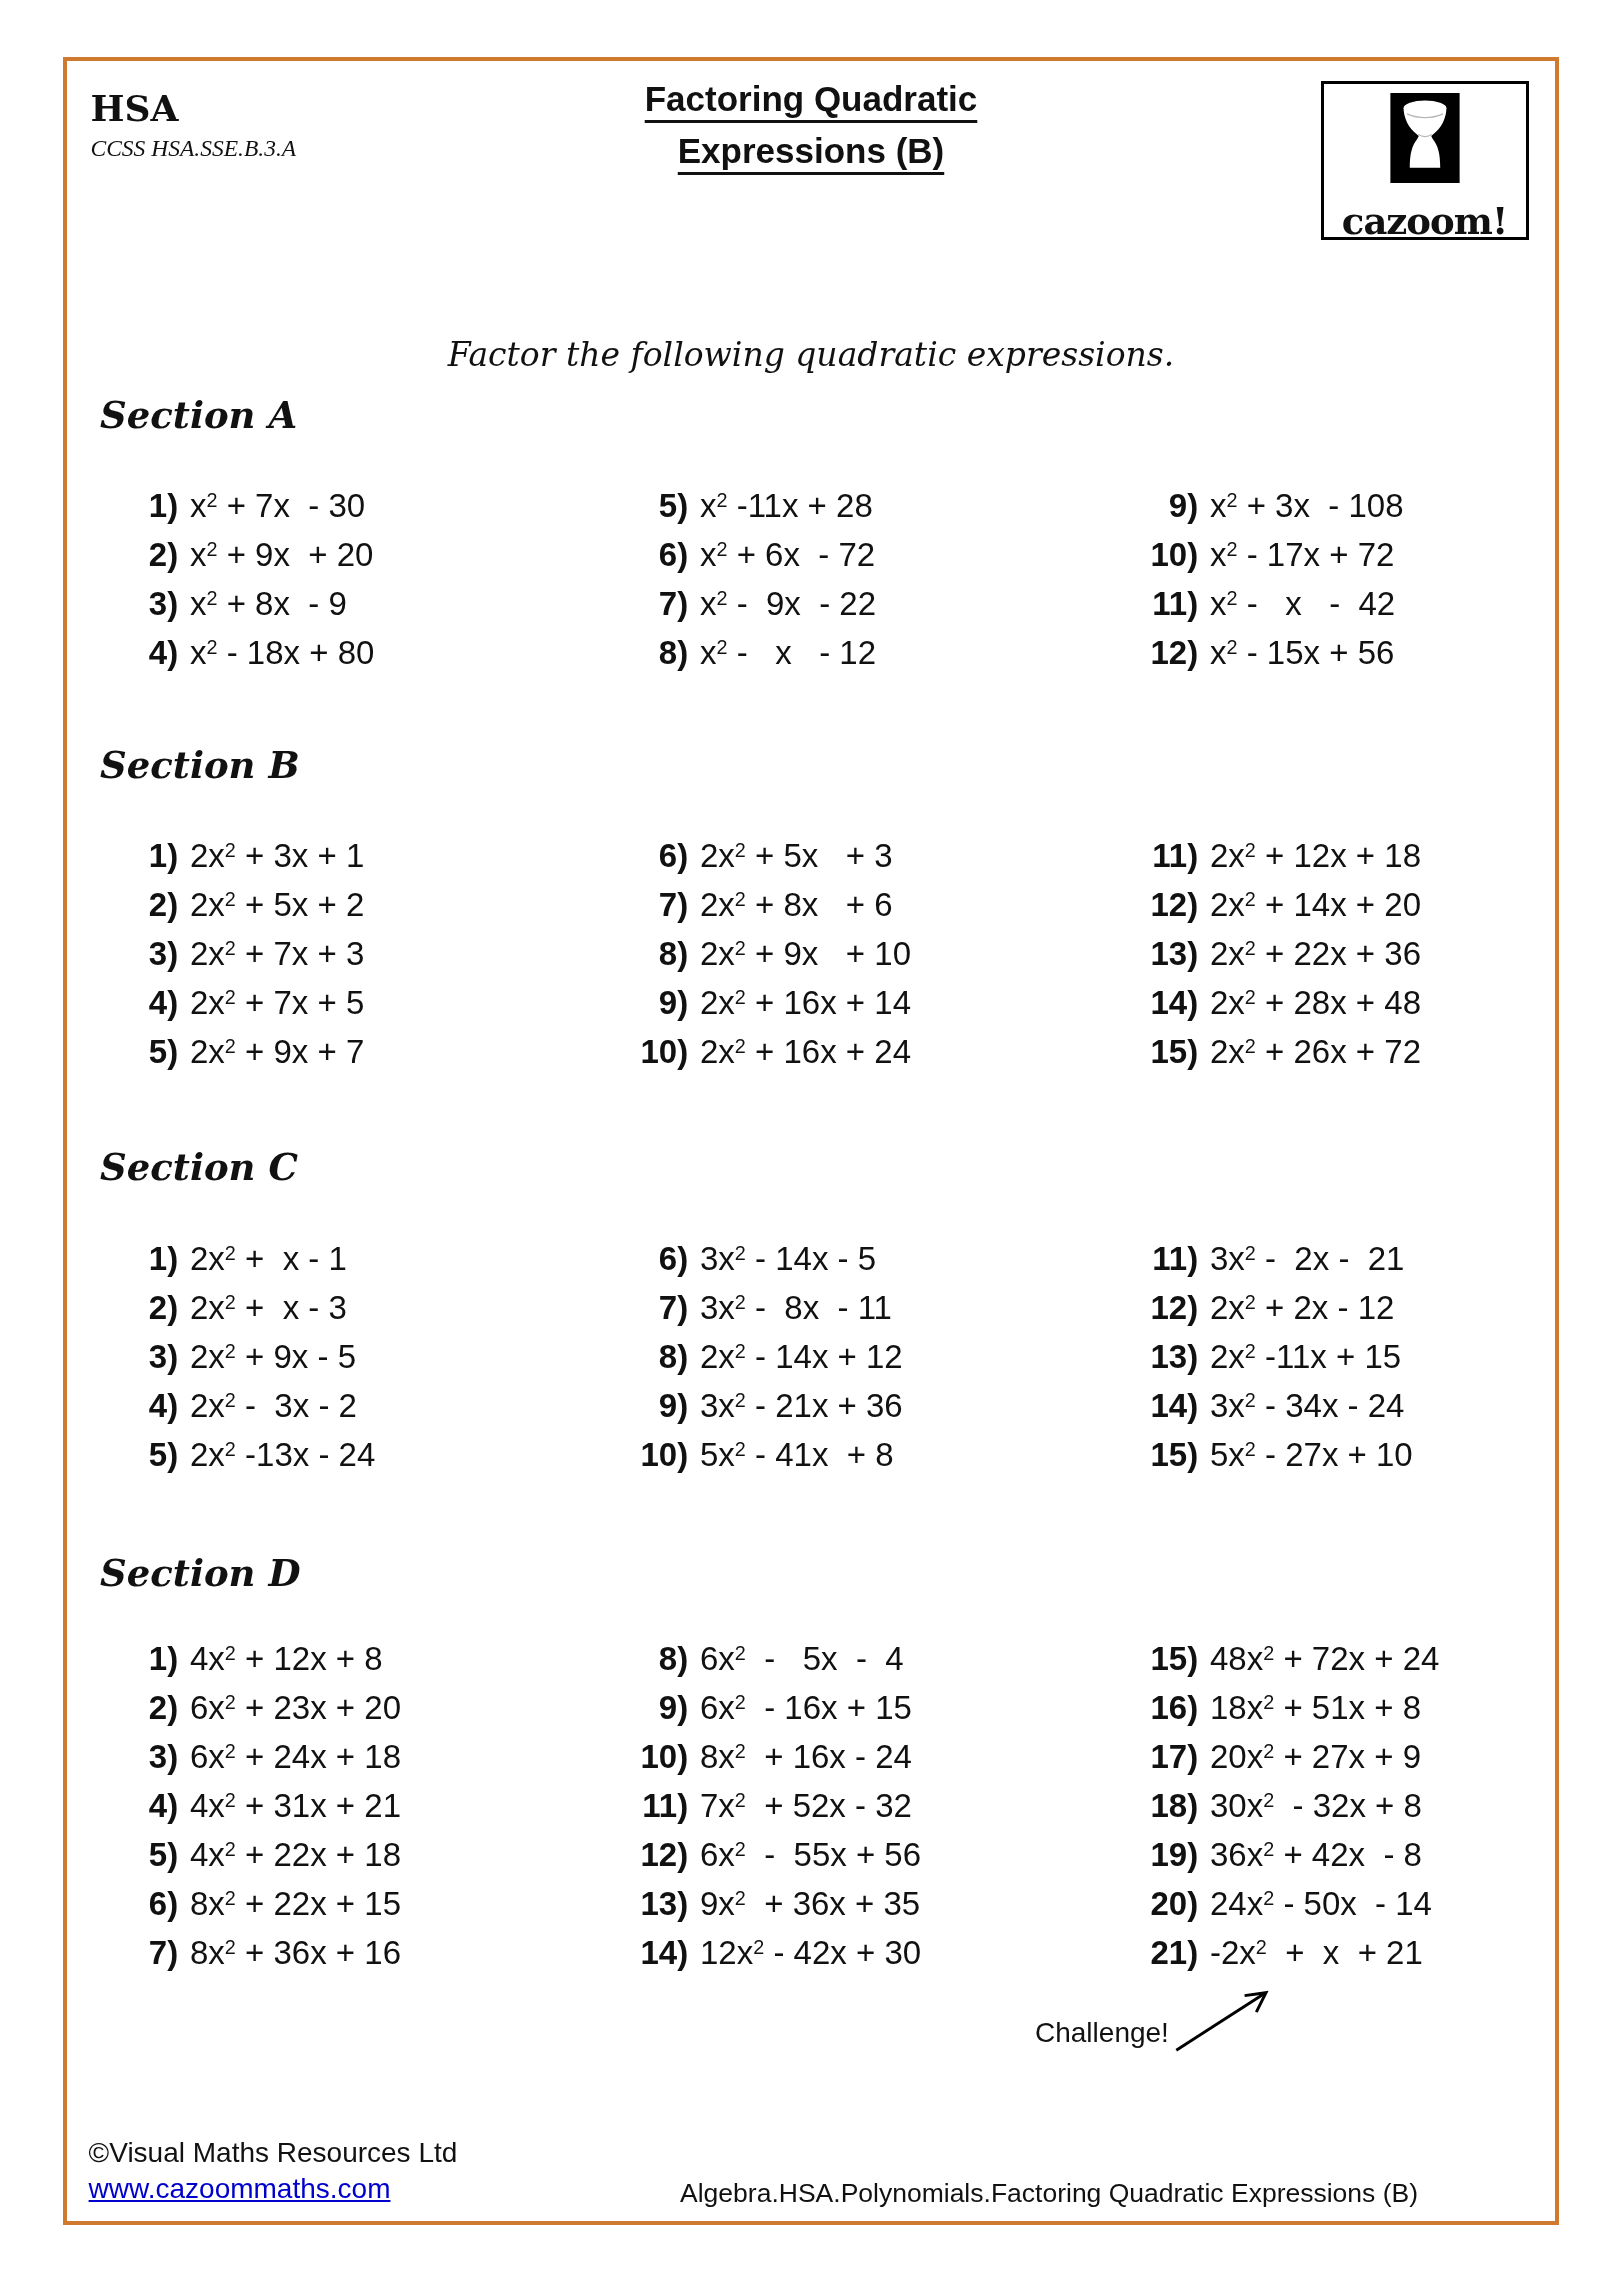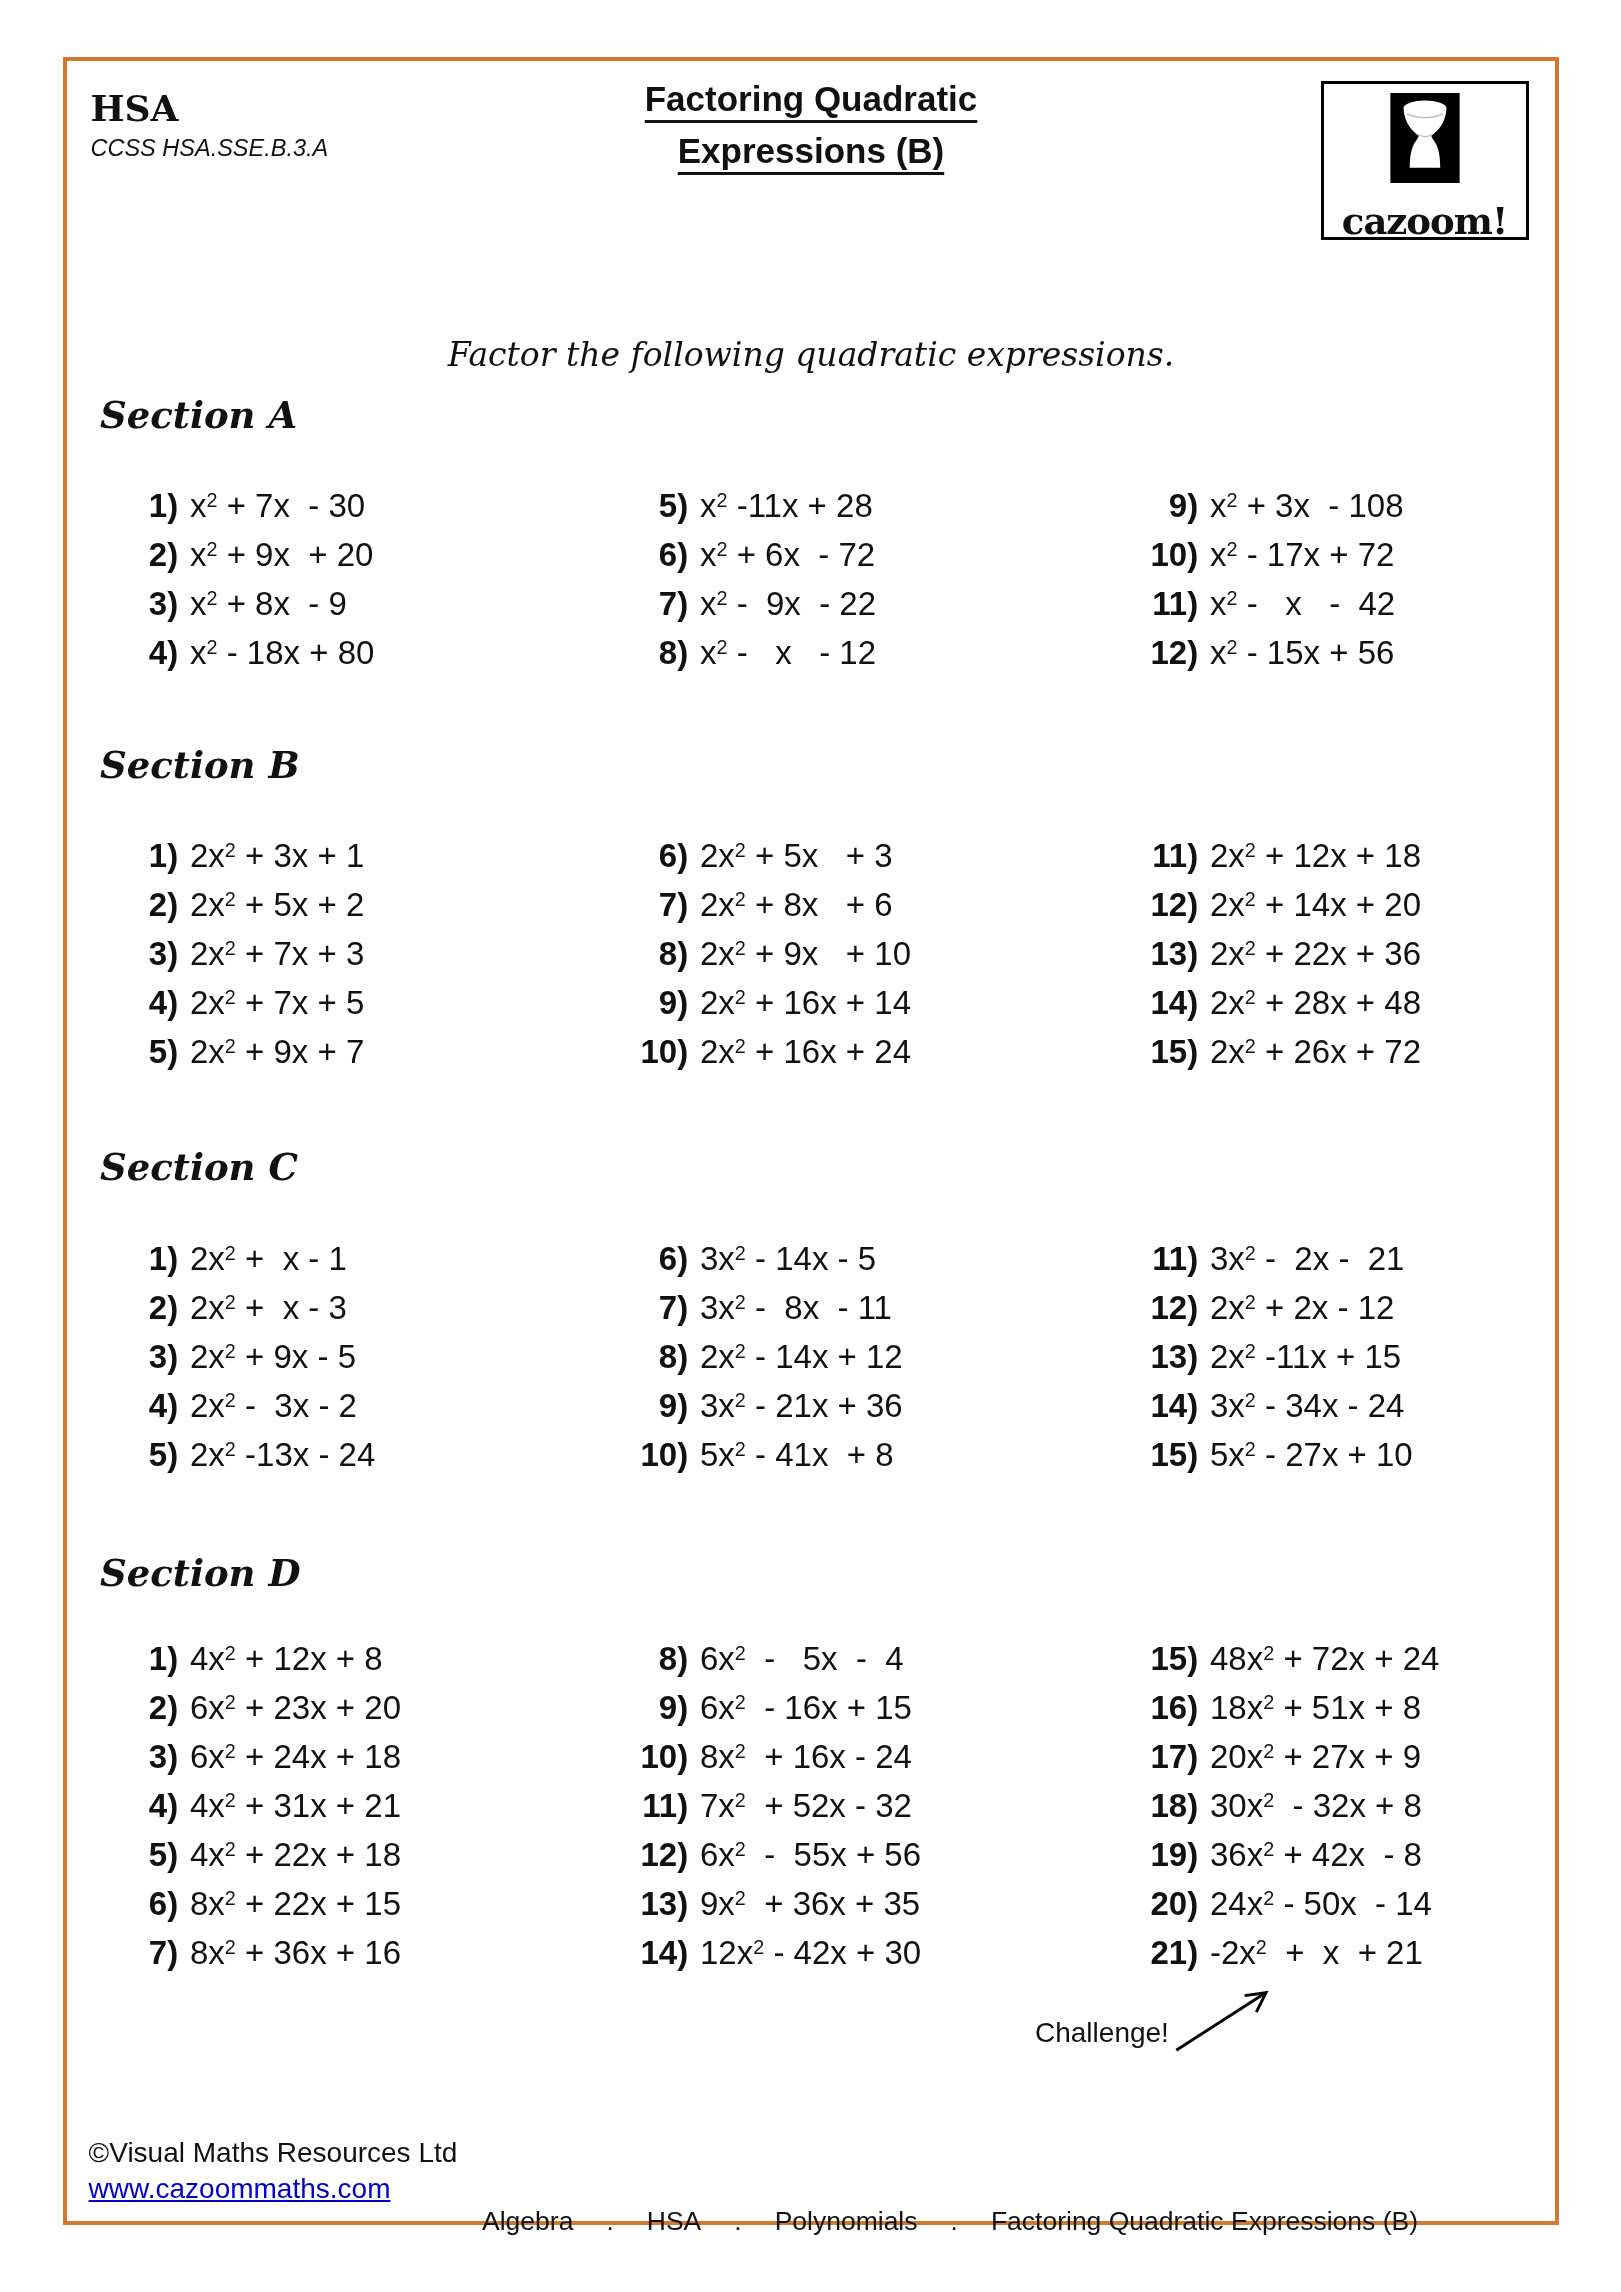--- a/index.html
+++ b/index.html
@@ -6,21 +6,21 @@
     --border-orange:#cf7a2e;
     --ink:#111;
     --link:#0000cc;
   }
   *{margin:0;padding:0;box-sizing:border-box;}
   body{background:#fff;width:1621px;height:2293px;position:relative;font-family:"Liberation Sans",sans-serif;color:var(--ink);}
   .page{position:absolute;left:0;top:0;width:1621px;height:2293px;background:#fff;}
   .frame{position:absolute;left:63px;top:57px;width:1496px;height:2168px;border:4.9px solid var(--border-orange);}
   
   .course{position:absolute;left:23.5px;top:25.5px;font-family:"DejaVu Serif",serif;font-size:36px;font-weight:600;}
-  .standard{position:absolute;left:23.5px;top:74px;font-family:Liberation Sans, sans-serif;font-style:italic;font-size:23.5px;}
+  .standard{position:absolute;left:23.5px;top:74px;font-family:Liberation Serif, serif;font-style:italic;font-size:23.5px;}
   .title{position:absolute;left:0;right:0;top:11.8px;text-align:center;font-family:Liberation Sans, sans-serif;font-weight:bold;font-size:35px;line-height:1.5;}
   .title-line{text-decoration:underline;text-decoration-thickness:2.9px;text-underline-offset:8.8px;}
   .logo{position:absolute;right:26.5px;top:19.6px;width:208px;height:159px;border:3.9px solid #000;background:#fff;text-align:center;padding-top:9.8px;}
   .logo-drum-box{width:80px;height:90px;margin:0 auto;}
   .logo-drum-box svg{display:block;width:100%;height:100%;}
   .logo-text{font-family:"DejaVu Serif",serif;font-weight:bold;font-size:37px;letter-spacing:-1px;margin-top:16px;}
   
   .prompt{position:absolute;left:0;right:0;top:274px;text-align:center;font-family:"DejaVu Serif",serif;font-style:italic;font-size:33px;}
   .section-label{position:absolute;left:33px;font-family:"DejaVu Serif",serif;font-style:italic;font-weight:bold;font-size:37px;margin-top:12px;}
   .label-a{top:320px;}
@@ -37,21 +37,21 @@
   .item{height:49px;display:flex;align-items:center;font-size:33px;}
   .num{width:74px;text-align:right;font-weight:bold;padding-right:11.8px;white-space:pre;}
   .expr{white-space:pre;}
   .expr .sq{font-size:0.6em;vertical-align:0.5em;line-height:0;}
   
   .challenge{position:absolute;left:968px;top:1956px;font-size:28px;}
   .challenge-arrow{position:absolute;left:1103px;top:1919px;width:116px;height:80px;}
   
   .copyright{position:absolute;left:21.6px;top:2076px;font-size:28px;}
   .site-link{position:absolute;left:21.6px;top:2112px;font-size:28px;color:var(--link);text-decoration:underline;cursor:pointer;}
-  .crumbs{position:absolute;right:137px;top:2117px;display:flex;gap:33px;font-size:26.5px;align-items:flex-end;margin-top:28px;}
+  .crumbs{position:absolute;right:137px;top:2117px;display:flex;font-size:26.5px;align-items:flex-end;}
 </style>
 </head>
 <body>
 
 <div class="page">
   <div class="frame">
 
     <div class="course">HSA</div>
     <div class="standard">CCSS HSA.SSE.B.3.A</div>
 

